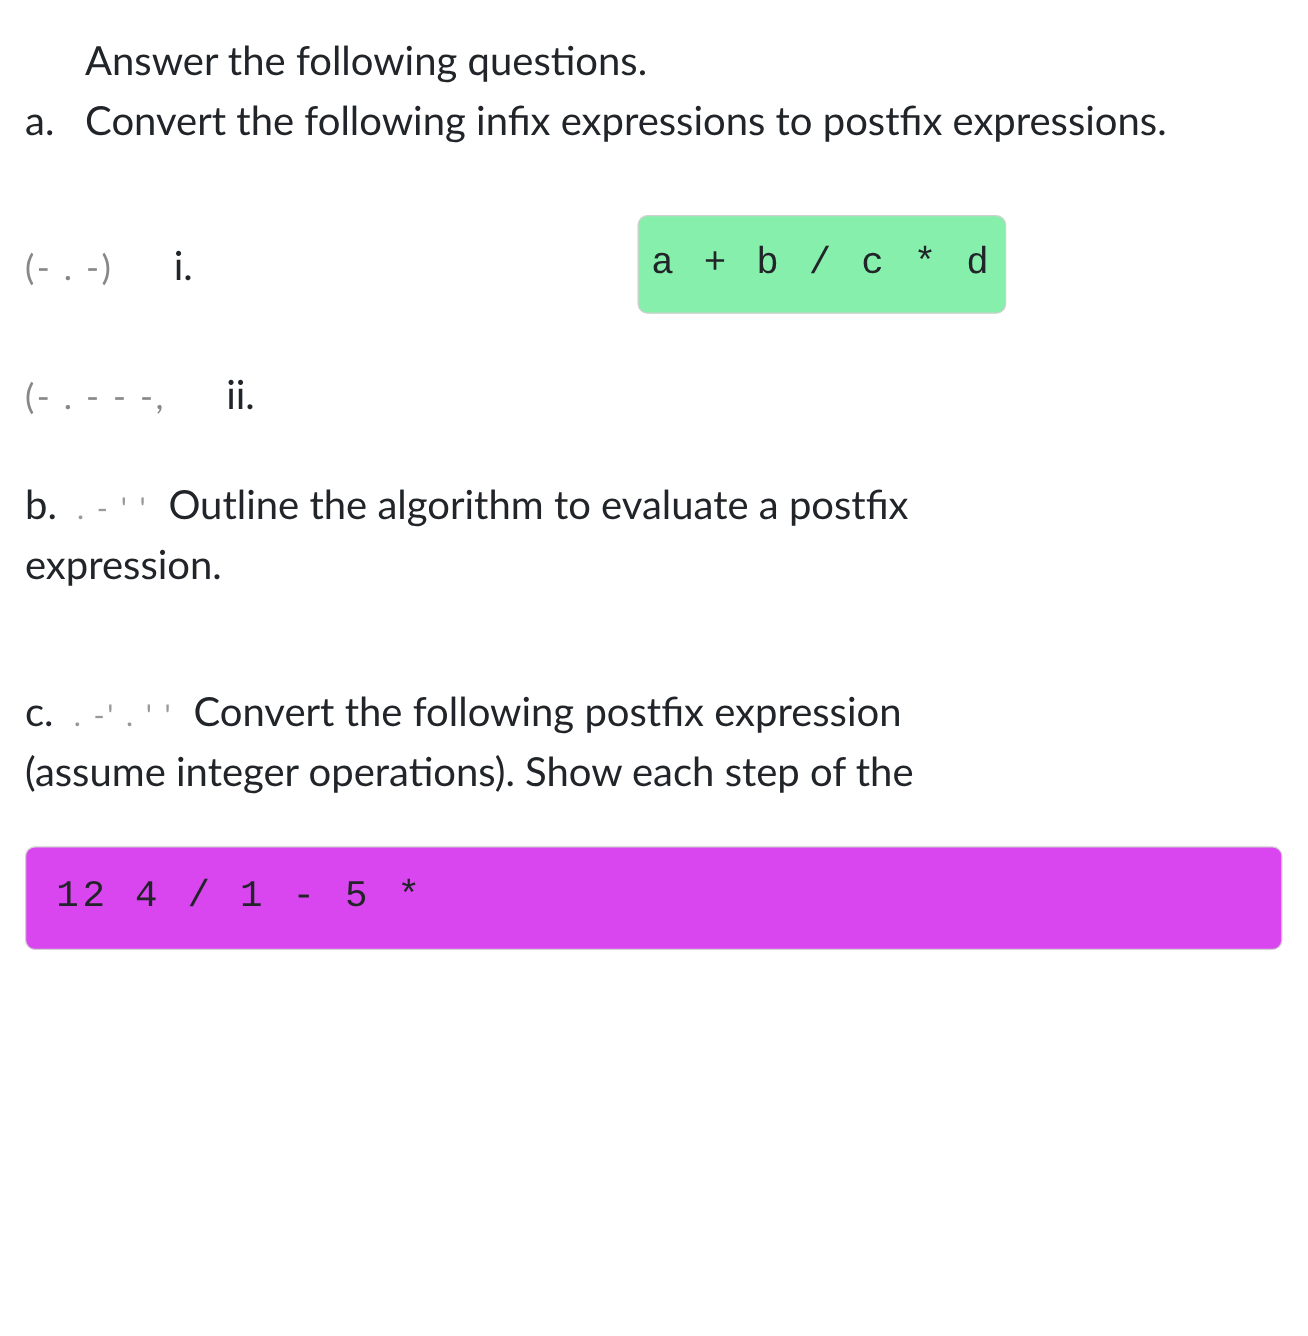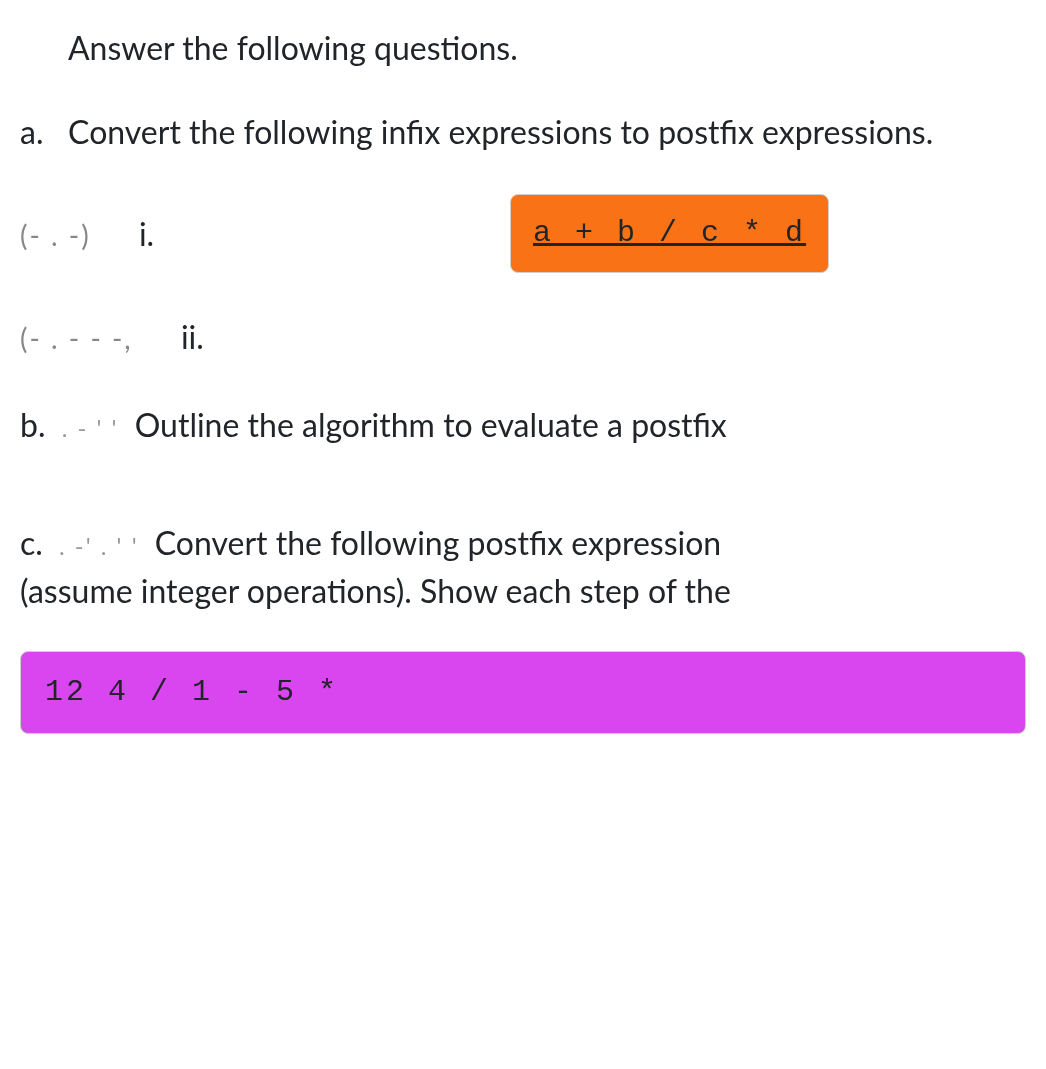--- a/index.html
+++ b/index.html
@@ -11,25 +11,24 @@
       font-family: 'Segoe UI', 'Lato', -apple-system, BlinkMacSystemFont, sans-serif;
       font-size: 32px;
       color: #212529;
       background: #fff;
       padding: 20px 20px 20px 20px;
       width: 1046px;
       line-height: 1.5;
     }
     .intro {
       margin-left: 48px;
-      margin-bottom: 36px;
       margin-top: 4px;
     }
     .part-a {
-      margin-bottom: 38px;
+      margin-bottom: 52px;
     }
     .part-a-prefix {
       display: inline;
     }
     .part-a-text {
       display: inline;
     }
     .subitems {
       margin-top: 36px;
     }
@@ -45,27 +44,26 @@
     }
     .redacted {
       color: #888;
       font-size: 28px;
       margin-right: 40px;
       letter-spacing: 2px;
     }
     .code-box {
       font-family: 'Consolas', 'Courier New', monospace;
       font-size: 30px;
-      background: #f97316;
+      background: #86efac;
       border: 1px solid #d0d0d0;
       border-radius: 8px;
-      padding: 16px 22px;
+      padding: 16px 10px;
       letter-spacing: 3px;
       color: #212529;
-      text-decoration: underline;
     }
     .part-b {
       margin-top: 30px;
       margin-bottom: 70px;
     }
     .part-label {
       display: inline;
     }
     .redacted-inline {
       color: #999;
@@ -115,20 +113,21 @@
       <span>ii.</span>
     </div>
   </div>
 </div>
 
 <div class="part-b">
   <span class="part-label">b.</span>
   <span class="redacted-inline">.  -  ' '</span>
   <span>Outline the algorithm to evaluate a postfix</span>
   <br>
+  <span>expression.</span>
 </div>
 
 <div class="part-c">
   <span class="part-label">c.</span>
   <span class="redacted-inline">. -' .     ' '</span>
   <span>Convert the following postfix expression</span>
   <br>
   <span>(assume integer operations). Show each step of the</span>
   <br>
 </div>

